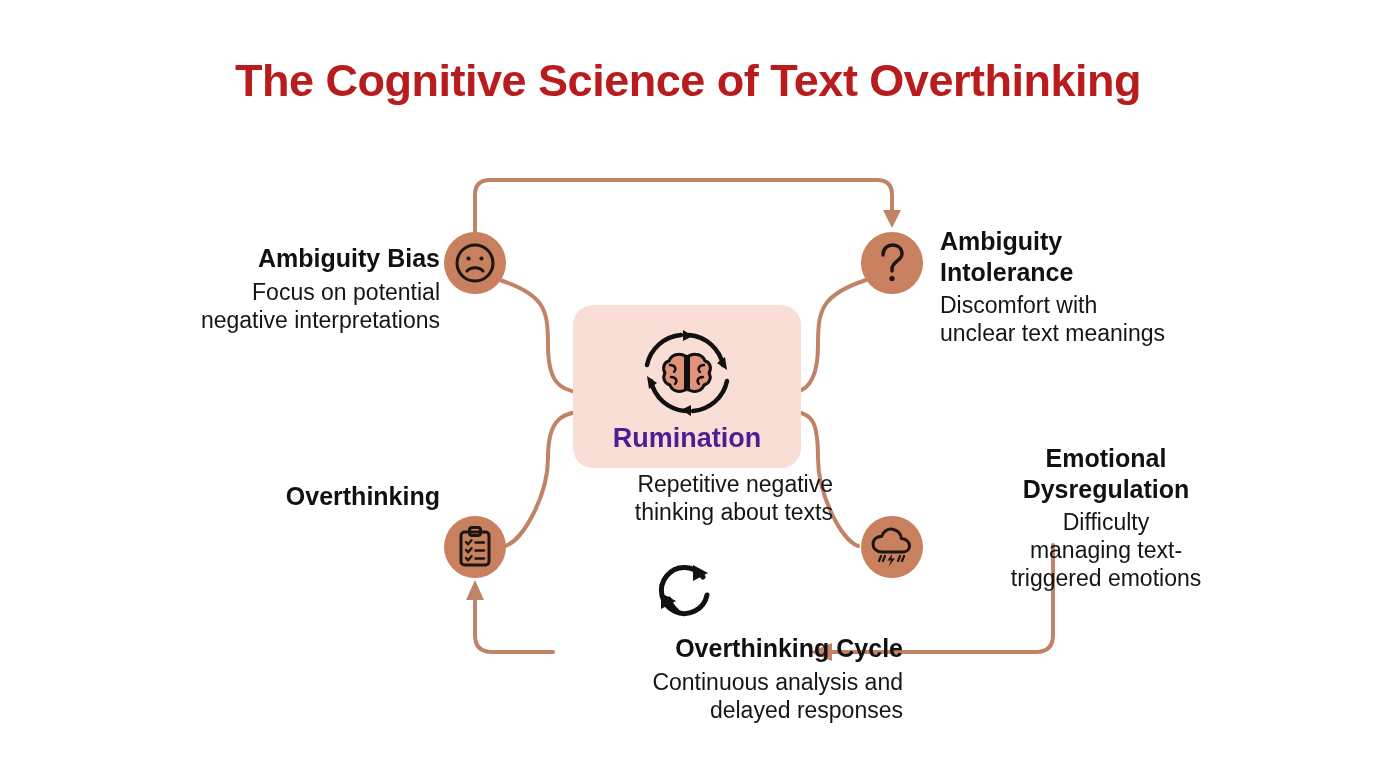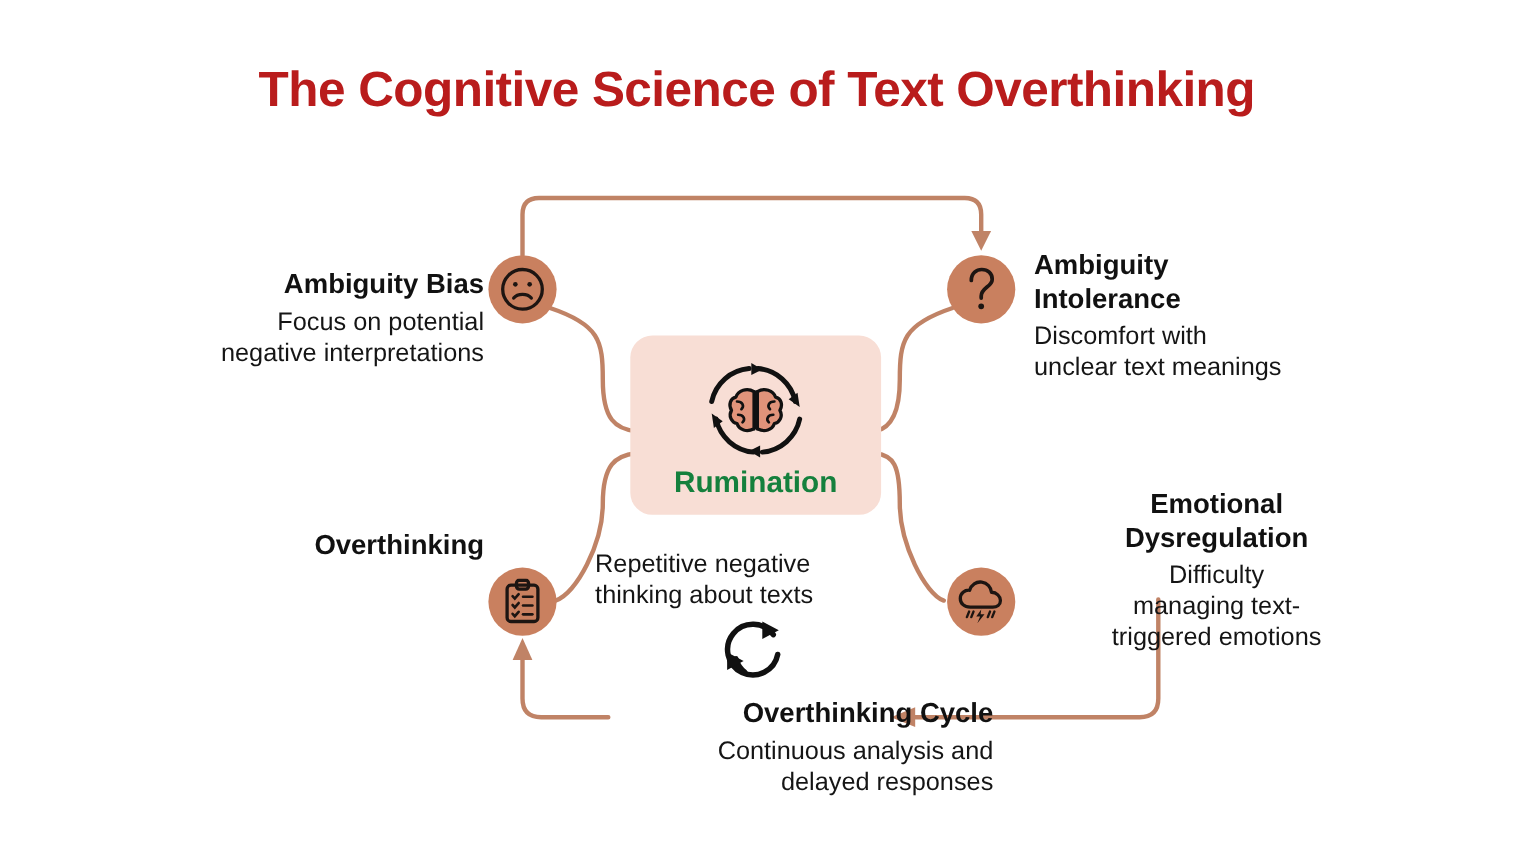--- a/index.html
+++ b/index.html
@@ -105,34 +105,33 @@
     transform: translateX(-50%);
   }
   #rumination-title {
     position: absolute;
     left: 0;
     top: 118px;
     width: 228px;
     text-align: center;
     font-size: 27px;
     font-weight: bold;
-    color: #15803d;
+    color: #4c1d95;
   }
   #rumination-desc {
     position: absolute;
     left: 541px;
     top: 470px;
     width: 292px;
-    text-align: left;
+    text-align: right;
     font-size: 23px;
     line-height: 1.22;
     white-space: pre-line;
     color: #151515;
     z-index: 3;
-    margin-top: 28px;
   }
 
   #loop-icon {
     position: absolute;
     left: 655px;
     top: 559px;
     z-index: 3;
   }
 </style>
 </head>

